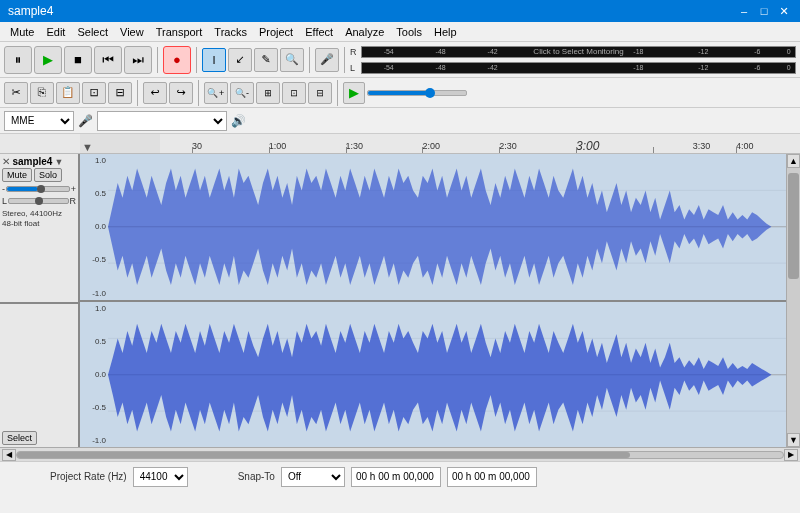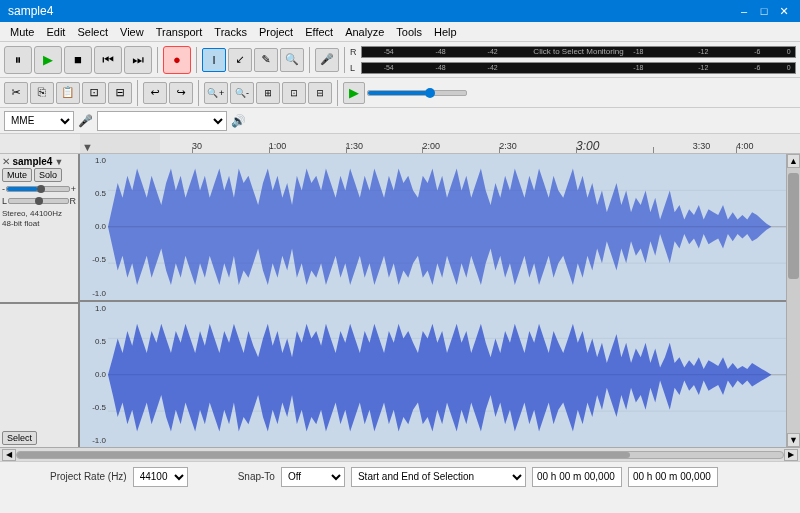--- a/index.html
+++ b/index.html
@@ -548,20 +548,15 @@
 
 <div class="bottom-bar">
   <span class="bottom-label">Project Rate (Hz)</span>
   <select class="bottom-select" style="width:55px;">
     <option>44100</option>
   </select>
   <span class="bottom-label">Snap-To</span>
   <select class="bottom-select" style="width:64px;">
     <option>Off</option>
   </select>
-  <select class="bottom-select" style="width:175px;">
-    <option>Start and End of Selection</option>
-    <option>Start and Length</option>
-    <option>Length and End</option>
-  </select>
   <input class="bottom-input" type="text" value="00 h 00 m 00,000 s" style="">
   <input class="bottom-input" type="text" value="00 h 00 m 00,000 s" style="">
 </div>
 
 </body></html>

